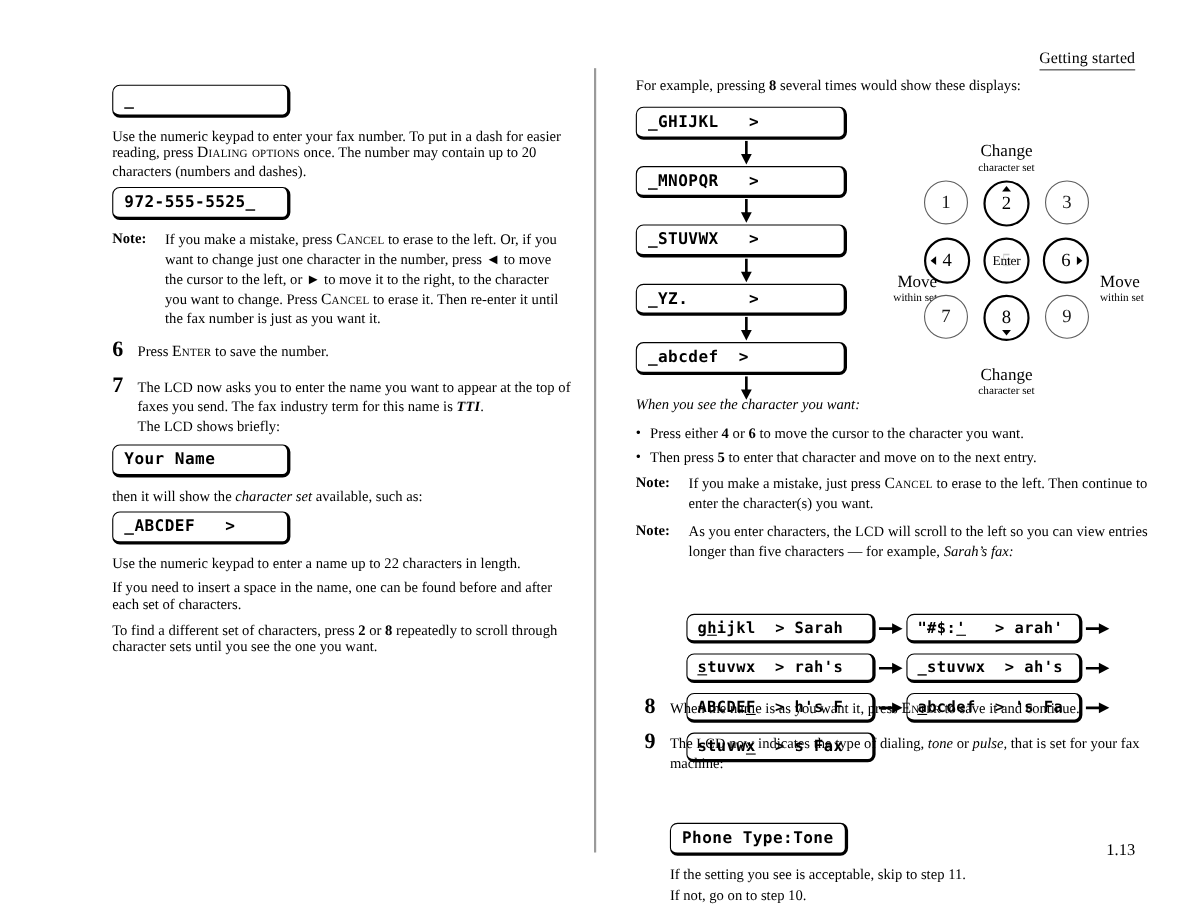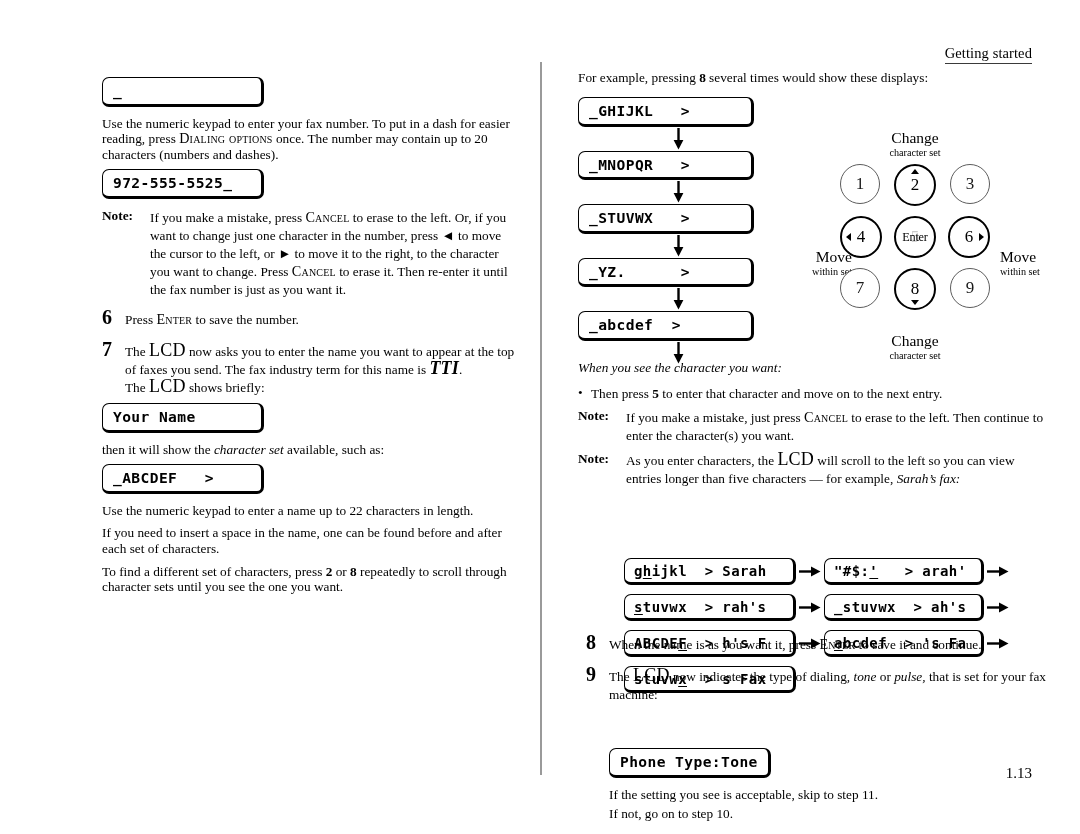--- a/index.html
+++ b/index.html
@@ -60,21 +60,21 @@
   .tight { margin-bottom: 4px; }
 
   .sc {               
     font-variant: small-caps;
     font-size: 14.2px;
     font-weight: normal;
     letter-spacing: .2px;
   }
   .lcdword {          
     font-variant: small-caps;
-    font-size: 18px;
+    font-size: 13px;
     letter-spacing: .2px;
   }
   .it { font-style: italic; }
   .bn { font-weight: bold; }
 
   
   .step {
     position: relative;
     padding-left: 23px;
     margin-bottom: 8px;
@@ -130,21 +130,21 @@
     font-family: "DejaVu Sans Mono", monospace;
     font-weight: bold;
     font-size: 14.6px;
     letter-spacing: .4px;
     line-height: 1;
     padding: 6px 10px 5px 10px;
     white-space: pre;
     color: #000;
   }
   .lcd.wide-left { width: 162px; }
-  .lcd.chain     { width: 176px; }
+  .lcd.chain     { width: 192px; }
   .lcd u { text-decoration: underline; text-underline-offset: 1.5px; }
 
   .lcd-wrap { margin: 7px 0 9px 0; }
 
   
   #lcd-chain {
     position: absolute;
     left: 0px;
     top: 97px;
     width: 200px;
@@ -435,20 +435,21 @@
           <div class="key">
               <span>9</span>
             </div>
         </div>
       </div>
     </div>
 
     <div style="position:absolute; left:0; top:290px; width:470px;">
       <p class="body it" style="margin-bottom:10px;">When you see the character you want:</p>
 
+      <div class="bullet"><span>Press either </span><span class="bn">4</span><span> or </span><span class="bn">6</span><span> to move the cursor to the character you want.</span></div>
 
       <div class="bullet"><span>Then press </span><span class="bn">5</span><span> to enter that character and move on to the next entry.</span></div>
 
       <div class="note">
         <span class="note-label">Note:</span>
         <span class="note-body"><span>If you make a mistake, just press </span><span class="sc">Cancel</span><span> to erase to the left. Then continue to enter the character(s) you want.</span></span>
       </div>
 
       <div class="note">
         <span class="note-label">Note:</span>

